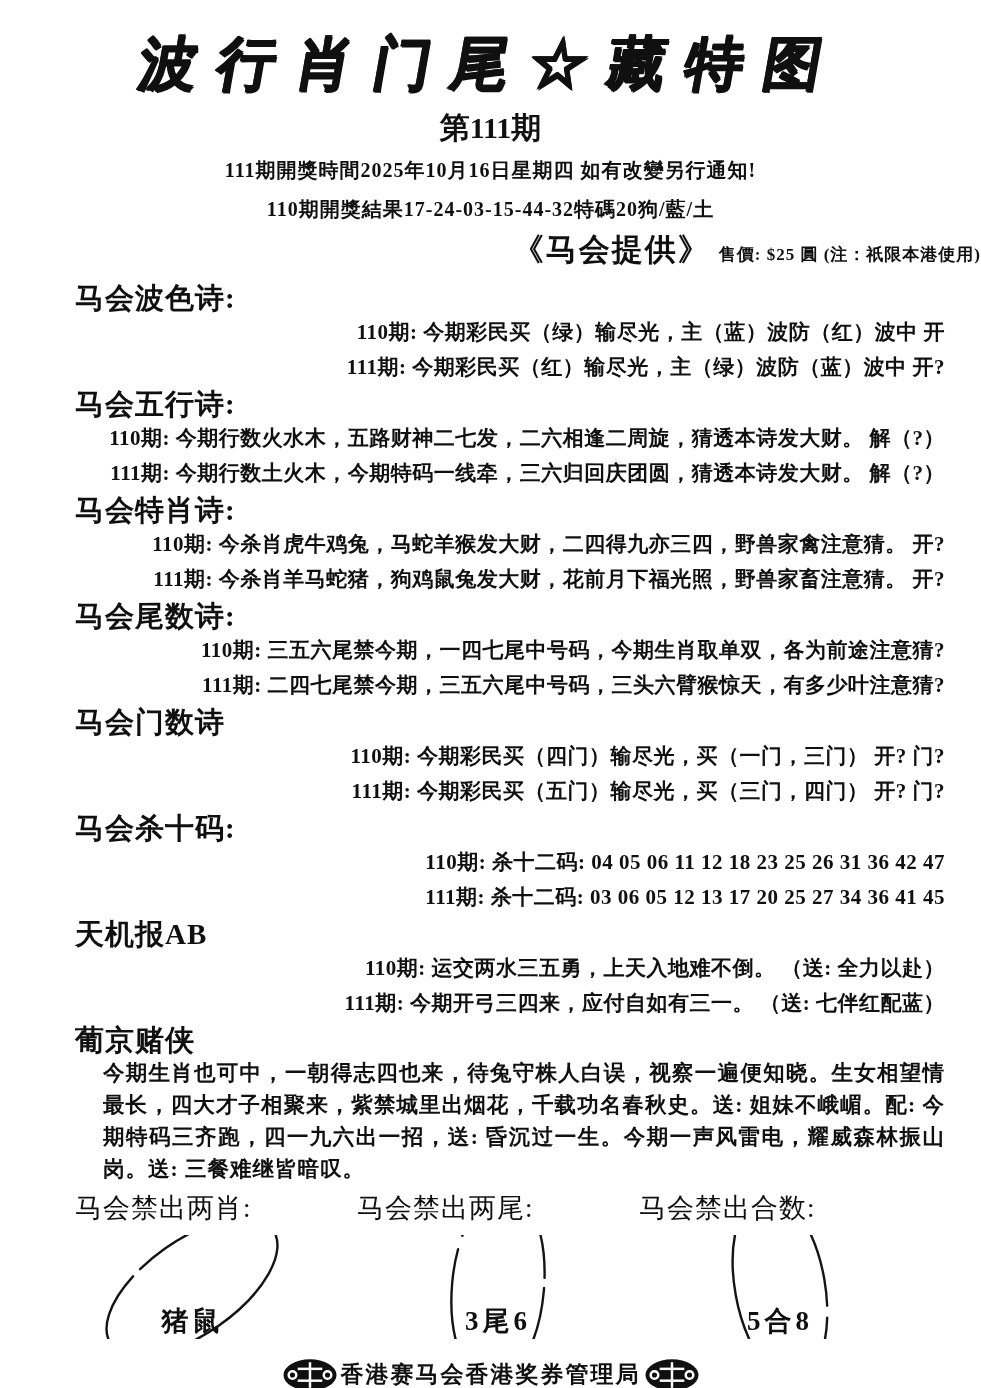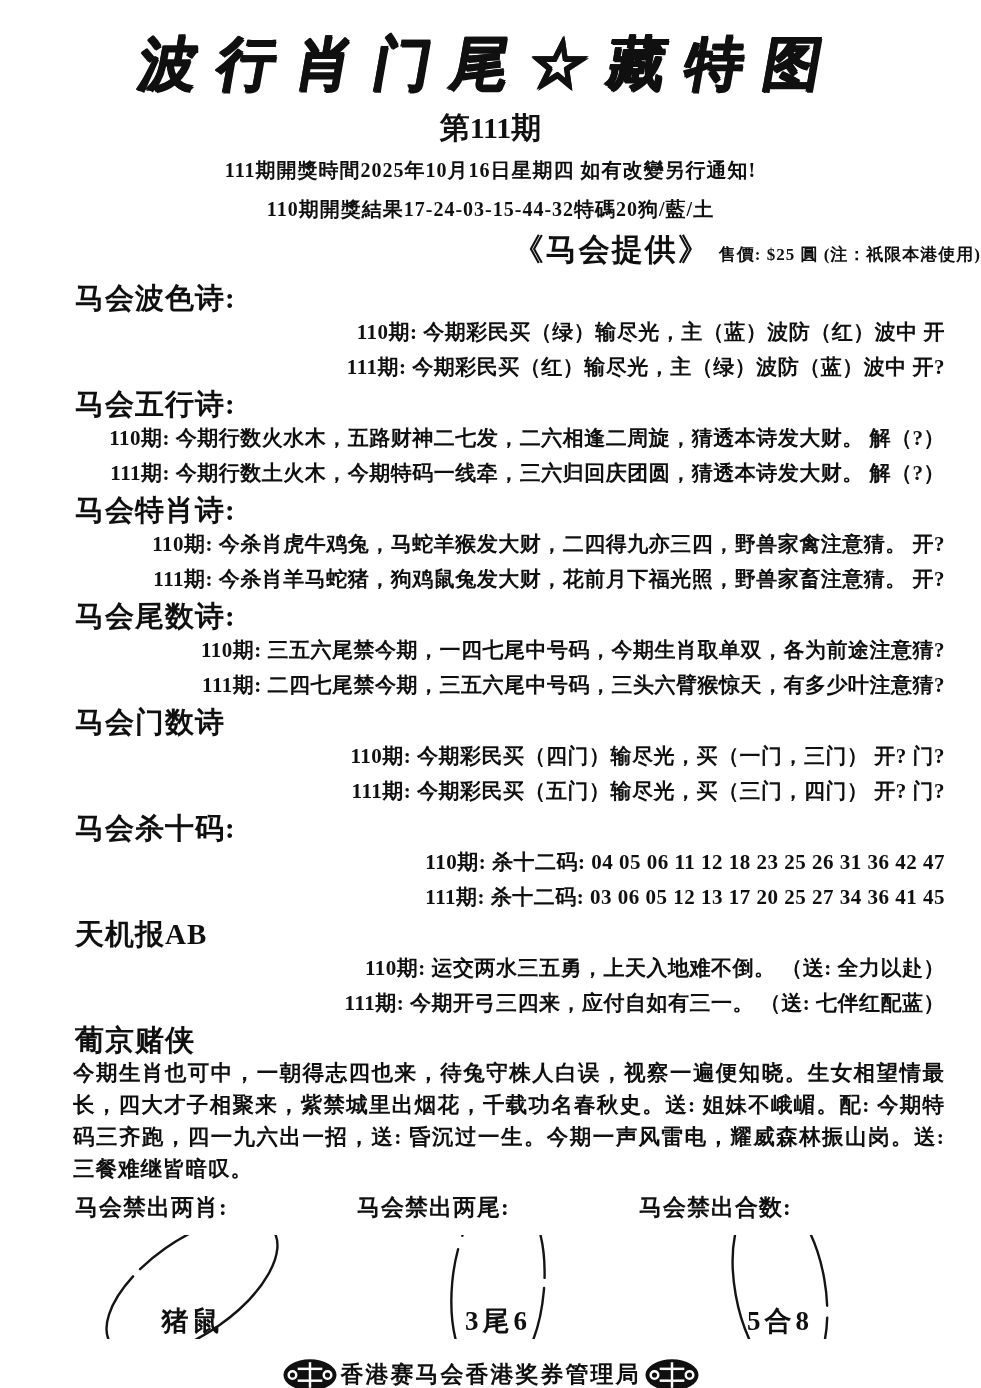--- a/index.html
+++ b/index.html
@@ -44,30 +44,30 @@
     font-size:29px;font-weight:bold;line-height:26px;margin:6px 0 4px 2px;
     letter-spacing:1px;
   }
   .sec-line{
     font-size:21px;font-weight:bold;line-height:35px;letter-spacing:0.5px;
     white-space:nowrap;
     text-align:right;
   }
   .sec-para{
     font-size:21.5px;font-weight:bold;line-height:32px;letter-spacing:1px;
-    text-align:justify;margin-top:2px;
+    text-align:justify;margin-top:2px;margin-left:30px;
   }
 
   .forbidden-row{
     display:flex;justify-content:space-between;
     padding:10px 60px 0 75px;box-sizing:border-box;
   }
   .forbidden-col{width:300px;}
   .forbidden-label{
-    font-size:23px;font-weight:bold;line-height:26px;letter-spacing:1px;
+    font-size:27px;font-weight:normal;line-height:26px;letter-spacing:1px;
   }
   .oval{
     position:relative;width:215px;height:104px;margin:14px auto 0 auto;
     display:flex;align-items:flex-end;justify-content:center;
   }
   .col-1 .oval{margin-left:10px;}
   .oval-svg{position:absolute;inset:0;width:100%;height:100%;}
   .oval-stroke{fill:none;stroke:#141414;stroke-width:2.4px;stroke-linecap:round;}
   .oval-text{
     position:relative;font-size:27px;font-weight:bold;letter-spacing:4px;z-index:1;

